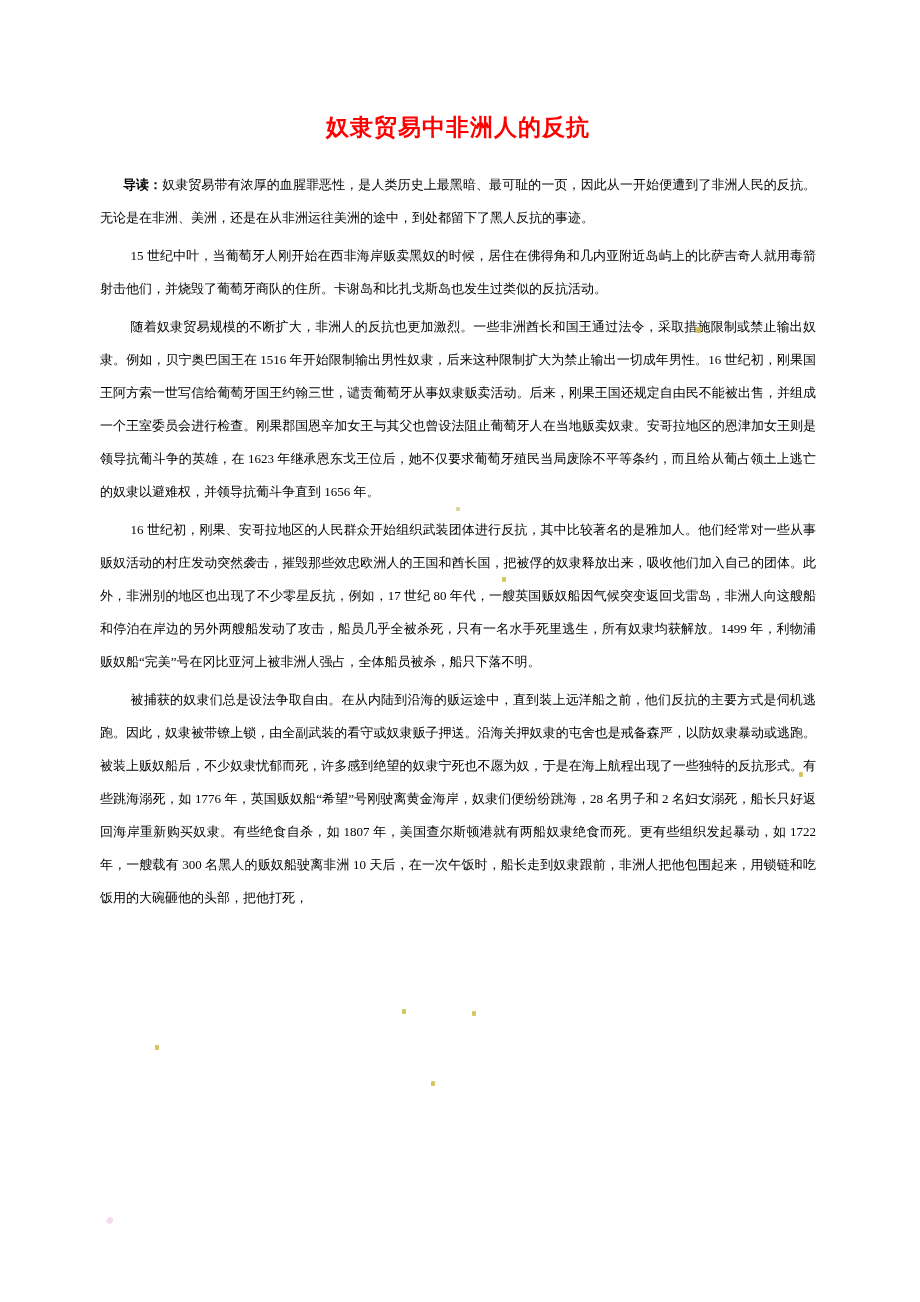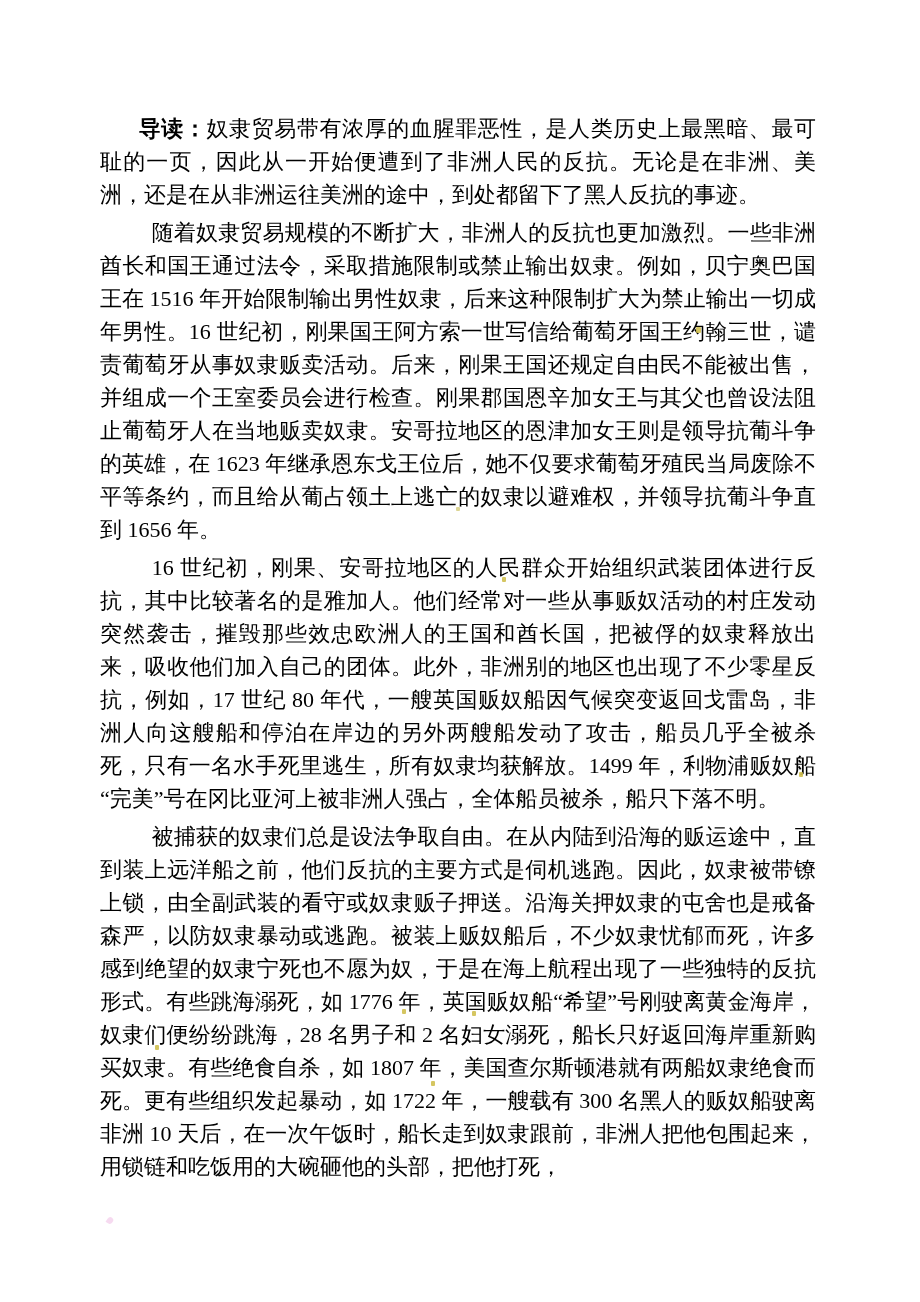--- a/index.html
+++ b/index.html
@@ -25,21 +25,21 @@
   .doc-title {
     margin: 0 0 24px 0;
     font-size: 23px;
     line-height: 32px;
     font-weight: bold;
     text-align: center;
     letter-spacing: 1px;
   }
   .para {
     margin: 0 0 5px 0;
-    font-size: 22px;
+    font-size: 13px;
     line-height: 33px;
     text-align: justify;
     text-justify: inter-ideograph;
     text-indent: 2.35em;
     word-break: break-all;
   }
   .para.lead-para {
     text-indent: 1.76em;
   }
   .para b {
@@ -55,22 +55,24 @@
     border-radius: 50% 50% 50% 0;
     transform: rotate(35deg);
     opacity: 0.55;
   }
 </style>
 </head>
 <body>
 
 <div class="page">
   <div class="content">
+    <h1 class="doc-title" style="color: rgb(255, 0, 0);">奴隶贸易中非洲人的反抗</h1>
     <div>
         <p class="para lead-para"><b>导读：</b>奴隶贸易带有浓厚的血腥罪恶性，是人类历史上最黑暗、最可耻的一页，因此从一开始便遭到了非洲人民的反抗。无论是在非洲、美洲，还是在从非洲运往美洲的途中，到处都留下了黑人反抗的事迹。</p>
+        <p class="para">15 世纪中叶，当葡萄牙人刚开始在西非海岸贩卖黑奴的时候，居住在佛得角和几内亚附近岛屿上的比萨吉奇人就用毒箭射击他们，并烧毁了葡萄牙商队的住所。卡谢岛和比扎戈斯岛也发生过类似的反抗活动。</p>
         <p class="para">随着奴隶贸易规模的不断扩大，非洲人的反抗也更加激烈。一些非洲酋长和国王通过法令，采取措施限制或禁止输出奴隶。例如，贝宁奥巴国王在 1516 年开始限制输出男性奴隶，后来这种限制扩大为禁止输出一切成年男性。16 世纪初，刚果国王阿方索一世写信给葡萄牙国王约翰三世，谴责葡萄牙从事奴隶贩卖活动。后来，刚果王国还规定自由民不能被出售，并组成一个王室委员会进行检查。刚果郡国恩辛加女王与其父也曾设法阻止葡萄牙人在当地贩卖奴隶。安哥拉地区的恩津加女王则是领导抗葡斗争的英雄，在 1623 年继承恩东戈王位后，她不仅要求葡萄牙殖民当局废除不平等条约，而且给从葡占领土上逃亡的奴隶以避难权，并领导抗葡斗争直到 1656 年。</p>
         <p class="para">16 世纪初，刚果、安哥拉地区的人民群众开始组织武装团体进行反抗，其中比较著名的是雅加人。他们经常对一些从事贩奴活动的村庄发动突然袭击，摧毁那些效忠欧洲人的王国和酋长国，把被俘的奴隶释放出来，吸收他们加入自己的团体。此外，非洲别的地区也出现了不少零星反抗，例如，17 世纪 80 年代，一艘英国贩奴船因气候突变返回戈雷岛，非洲人向这艘船和停泊在岸边的另外两艘船发动了攻击，船员几乎全被杀死，只有一名水手死里逃生，所有奴隶均获解放。1499 年，利物浦贩奴船“完美”号在冈比亚河上被非洲人强占，全体船员被杀，船只下落不明。</p>
         <p class="para">被捕获的奴隶们总是设法争取自由。在从内陆到沿海的贩运途中，直到装上远洋船之前，他们反抗的主要方式是伺机逃跑。因此，奴隶被带镣上锁，由全副武装的看守或奴隶贩子押送。沿海关押奴隶的屯舍也是戒备森严，以防奴隶暴动或逃跑。被装上贩奴船后，不少奴隶忧郁而死，许多感到绝望的奴隶宁死也不愿为奴，于是在海上航程出现了一些独特的反抗形式。有些跳海溺死，如 1776 年，英国贩奴船“希望”号刚驶离黄金海岸，奴隶们便纷纷跳海，28 名男子和 2 名妇女溺死，船长只好返回海岸重新购买奴隶。有些绝食自杀，如 1807 年，美国查尔斯顿港就有两船奴隶绝食而死。更有些组织发起暴动，如 1722 年，一艘载有 300 名黑人的贩奴船驶离非洲 10 天后，在一次午饭时，船长走到奴隶跟前，非洲人把他包围起来，用锁链和吃饭用的大碗砸他的头部，把他打死，</p>
       </div>
   </div>
 <div class="artifact" style="left: 696px; top: 327px; width: 5px; height: 6px; background: rgb(208, 192, 80);"></div>
     <div class="artifact" style="left: 456px; top: 507px; width: 4px; height: 4px; background: rgb(216, 208, 138);"></div>
     <div class="artifact" style="left: 502px; top: 577px; width: 4px; height: 5px; background: rgb(208, 192, 80);"></div>
     <div class="artifact" style="left: 799px; top: 772px; width: 4px; height: 5px; background: rgb(208, 192, 80);"></div>
     <div class="artifact" style="left: 402px; top: 1009px; width: 4px; height: 5px; background: rgb(208, 192, 80);"></div>

